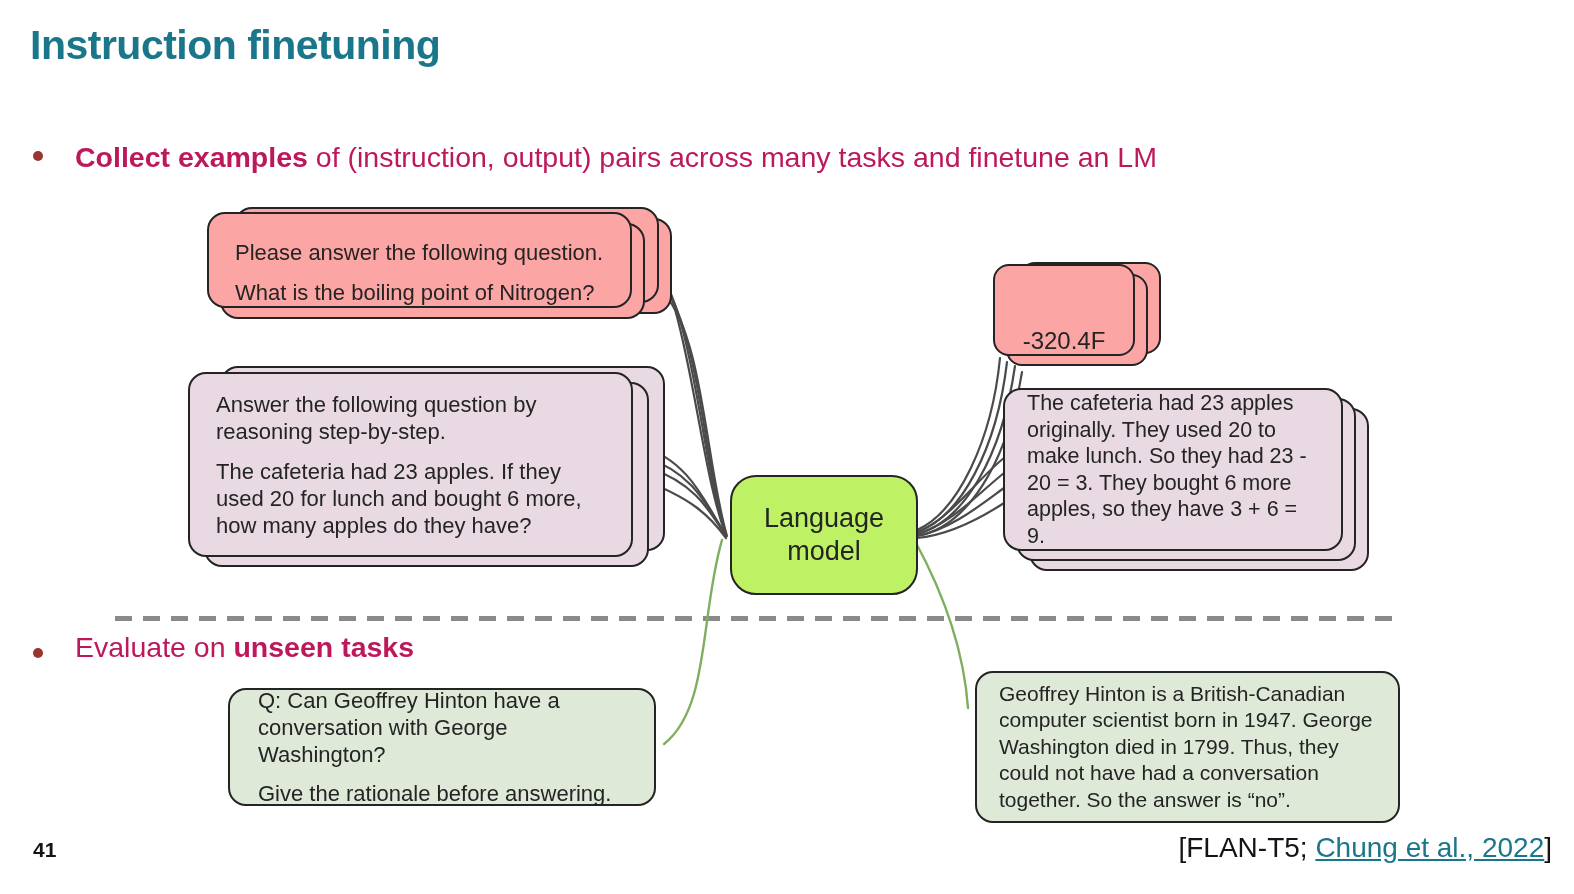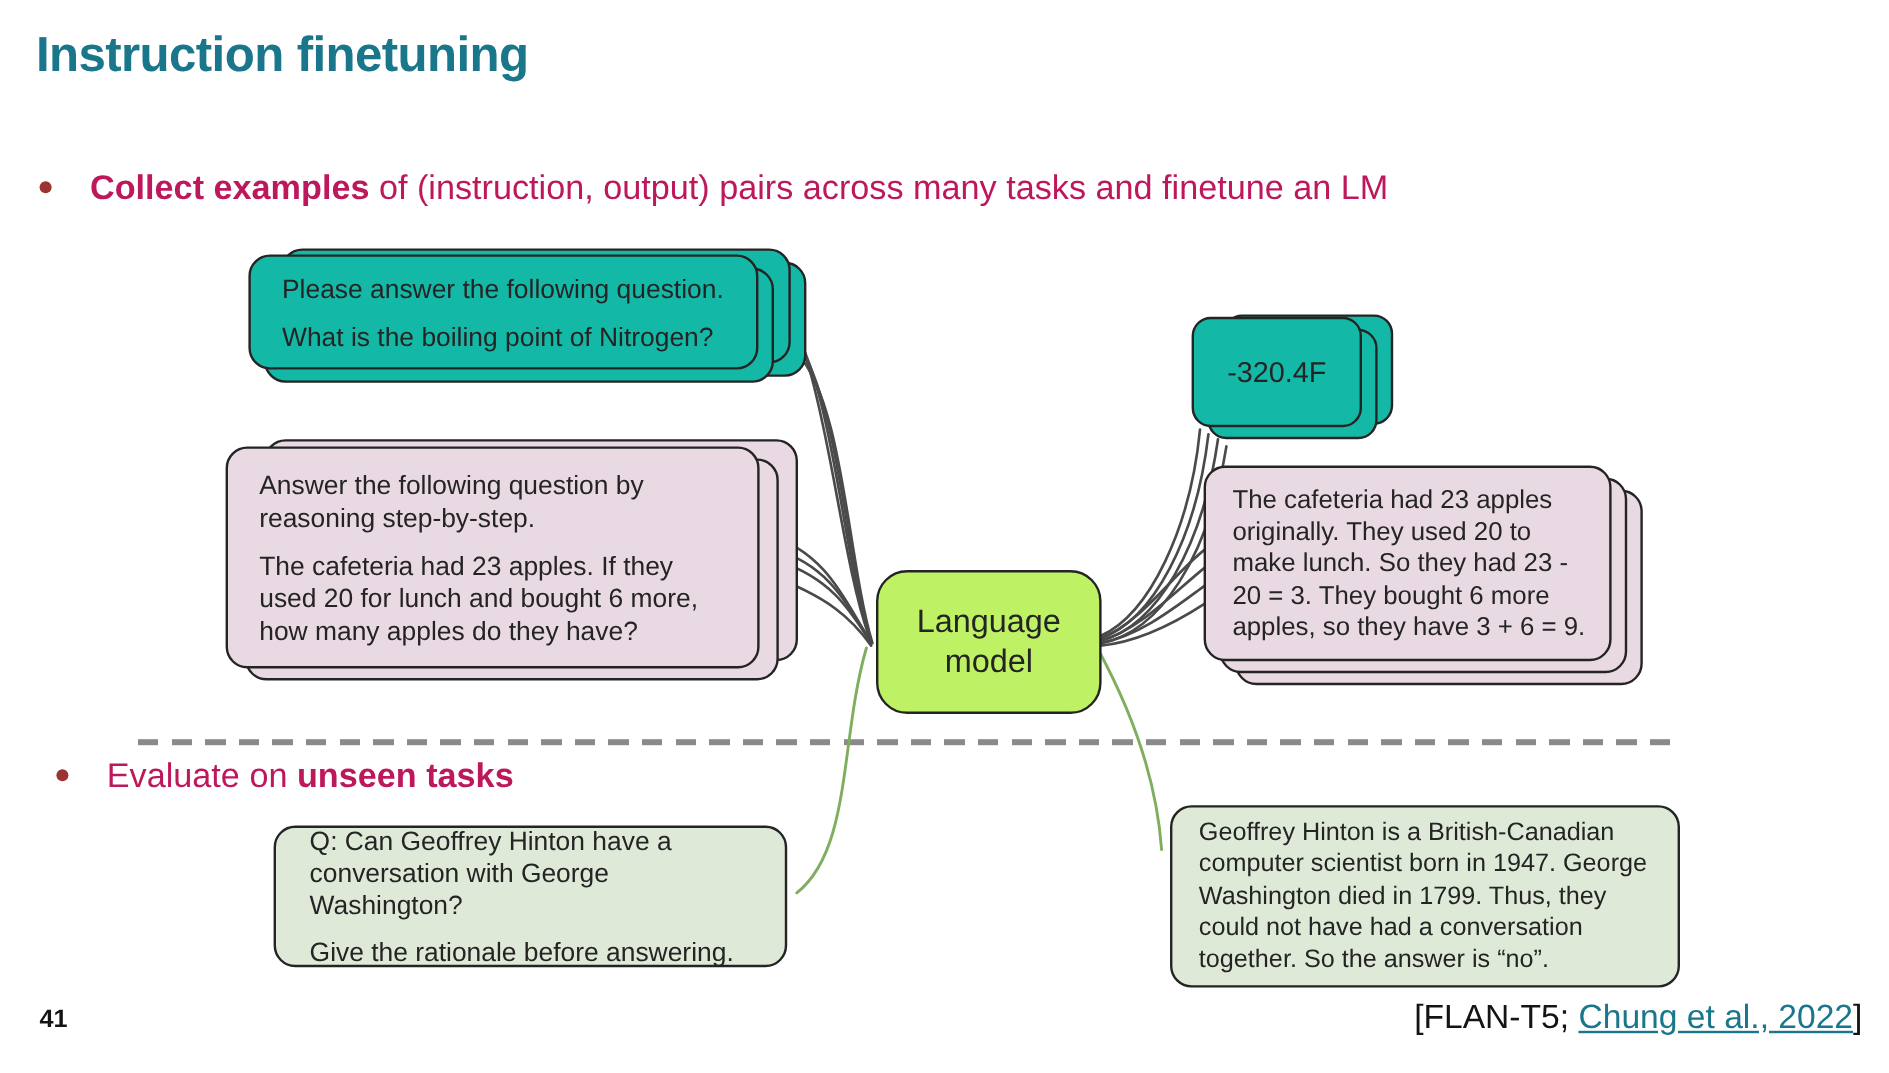--- a/index.html
+++ b/index.html
@@ -27,30 +27,30 @@
   .b{font-weight:bold;}
   
   svg.connectors{position:absolute;left:0;top:0;z-index:1;}
   .stack{position:absolute;z-index:2;}
   .layer,.card{
     position:absolute;inset:0;
     border:2.5px solid #242424;border-radius:18px;
     box-sizing:border-box;
   }
   .card{display:flex;flex-direction:column;justify-content:center;}
-  .blue .layer,.card.blue{background:#14b8a6;}
+  .blue .layer,.card.blue{background:#fca5a5;justify-content:flex-end;}
   .pink .layer,.card.pink{background:#e9d9e3;}
   .green-box{background:#dfe9d8;}
   .card .para{
     white-space:pre-line;
     font-size:22px;line-height:27px;color:#242424;
     padding:0 18px 0 26px;
   }
   .card .para + .para{margin-top:13px;}
-  .card.small-text .para{font-size:21.5px;line-height:26.5px;padding:0 16px 0 22px;}
+  .card.small-text .para{font-size:21.5px;line-height:26.5px;padding:0 29px 0 22px;}
   .lm-box{
     position:absolute;z-index:2;
     background:#bef264;border:2.5px solid #242424;border-radius:26px;
     box-sizing:border-box;display:flex;align-items:center;justify-content:center;
     text-align:center;
   }
   .lm-box .para{white-space:pre-line;font-size:27px;line-height:33px;color:#242424;}
   .single{
     position:absolute;z-index:2;
     border:2.5px solid #242424;border-radius:18px;
@@ -152,21 +152,21 @@
       <div class="para">The cafeteria had 23 apples
 originally. They used 20 to
 make lunch. So they had 23 -
 20 = 3. They bought 6 more
 apples, so they have 3 + 6 = 9.</div>
     </div>
   </div>
 
   <div class="divider"></div>
 
-  <div class="bullet-row" style="left:47px;top:630px;">
+  <div class="bullet-row" style="left:33px;top:630px;align-items:center;">
     <span class="bullet-dot"></span>
     <span class="bullet-text"><span>Evaluate on </span><span class="b">unseen tasks</span></span>
   </div>
 
   <div class="single green-box" style="left:228px;top:688px;width:428px;height:118px;">
     <div class="para">Q: Can Geoffrey Hinton have a
 conversation with George Washington?</div>
     <div class="para">Give the rationale before answering.</div>
   </div>
 

